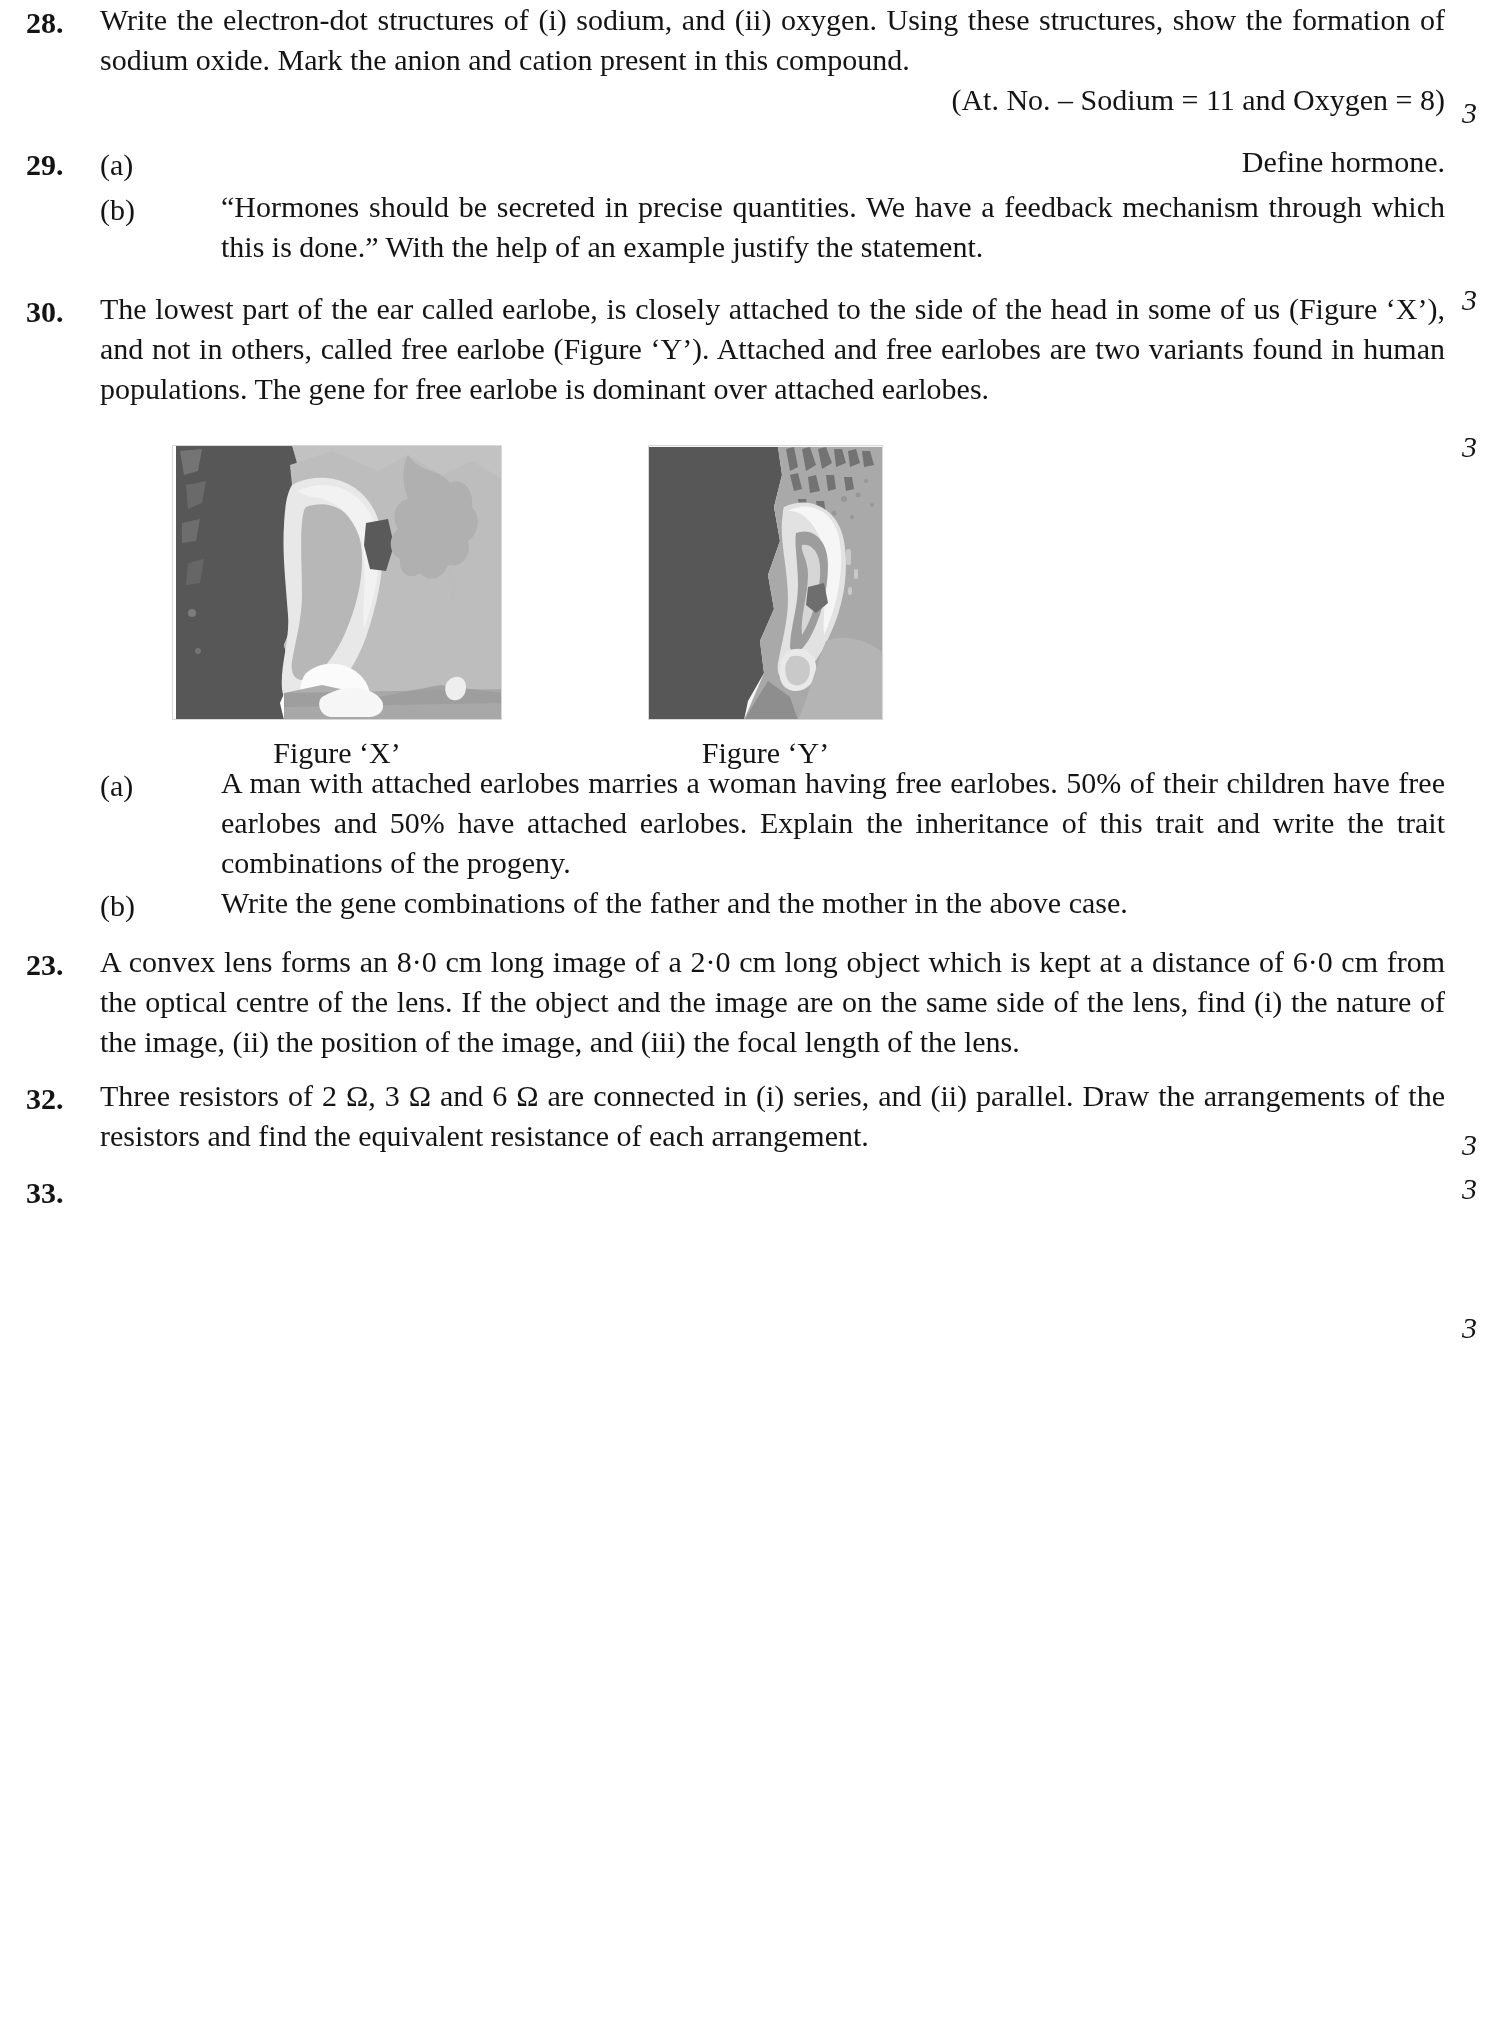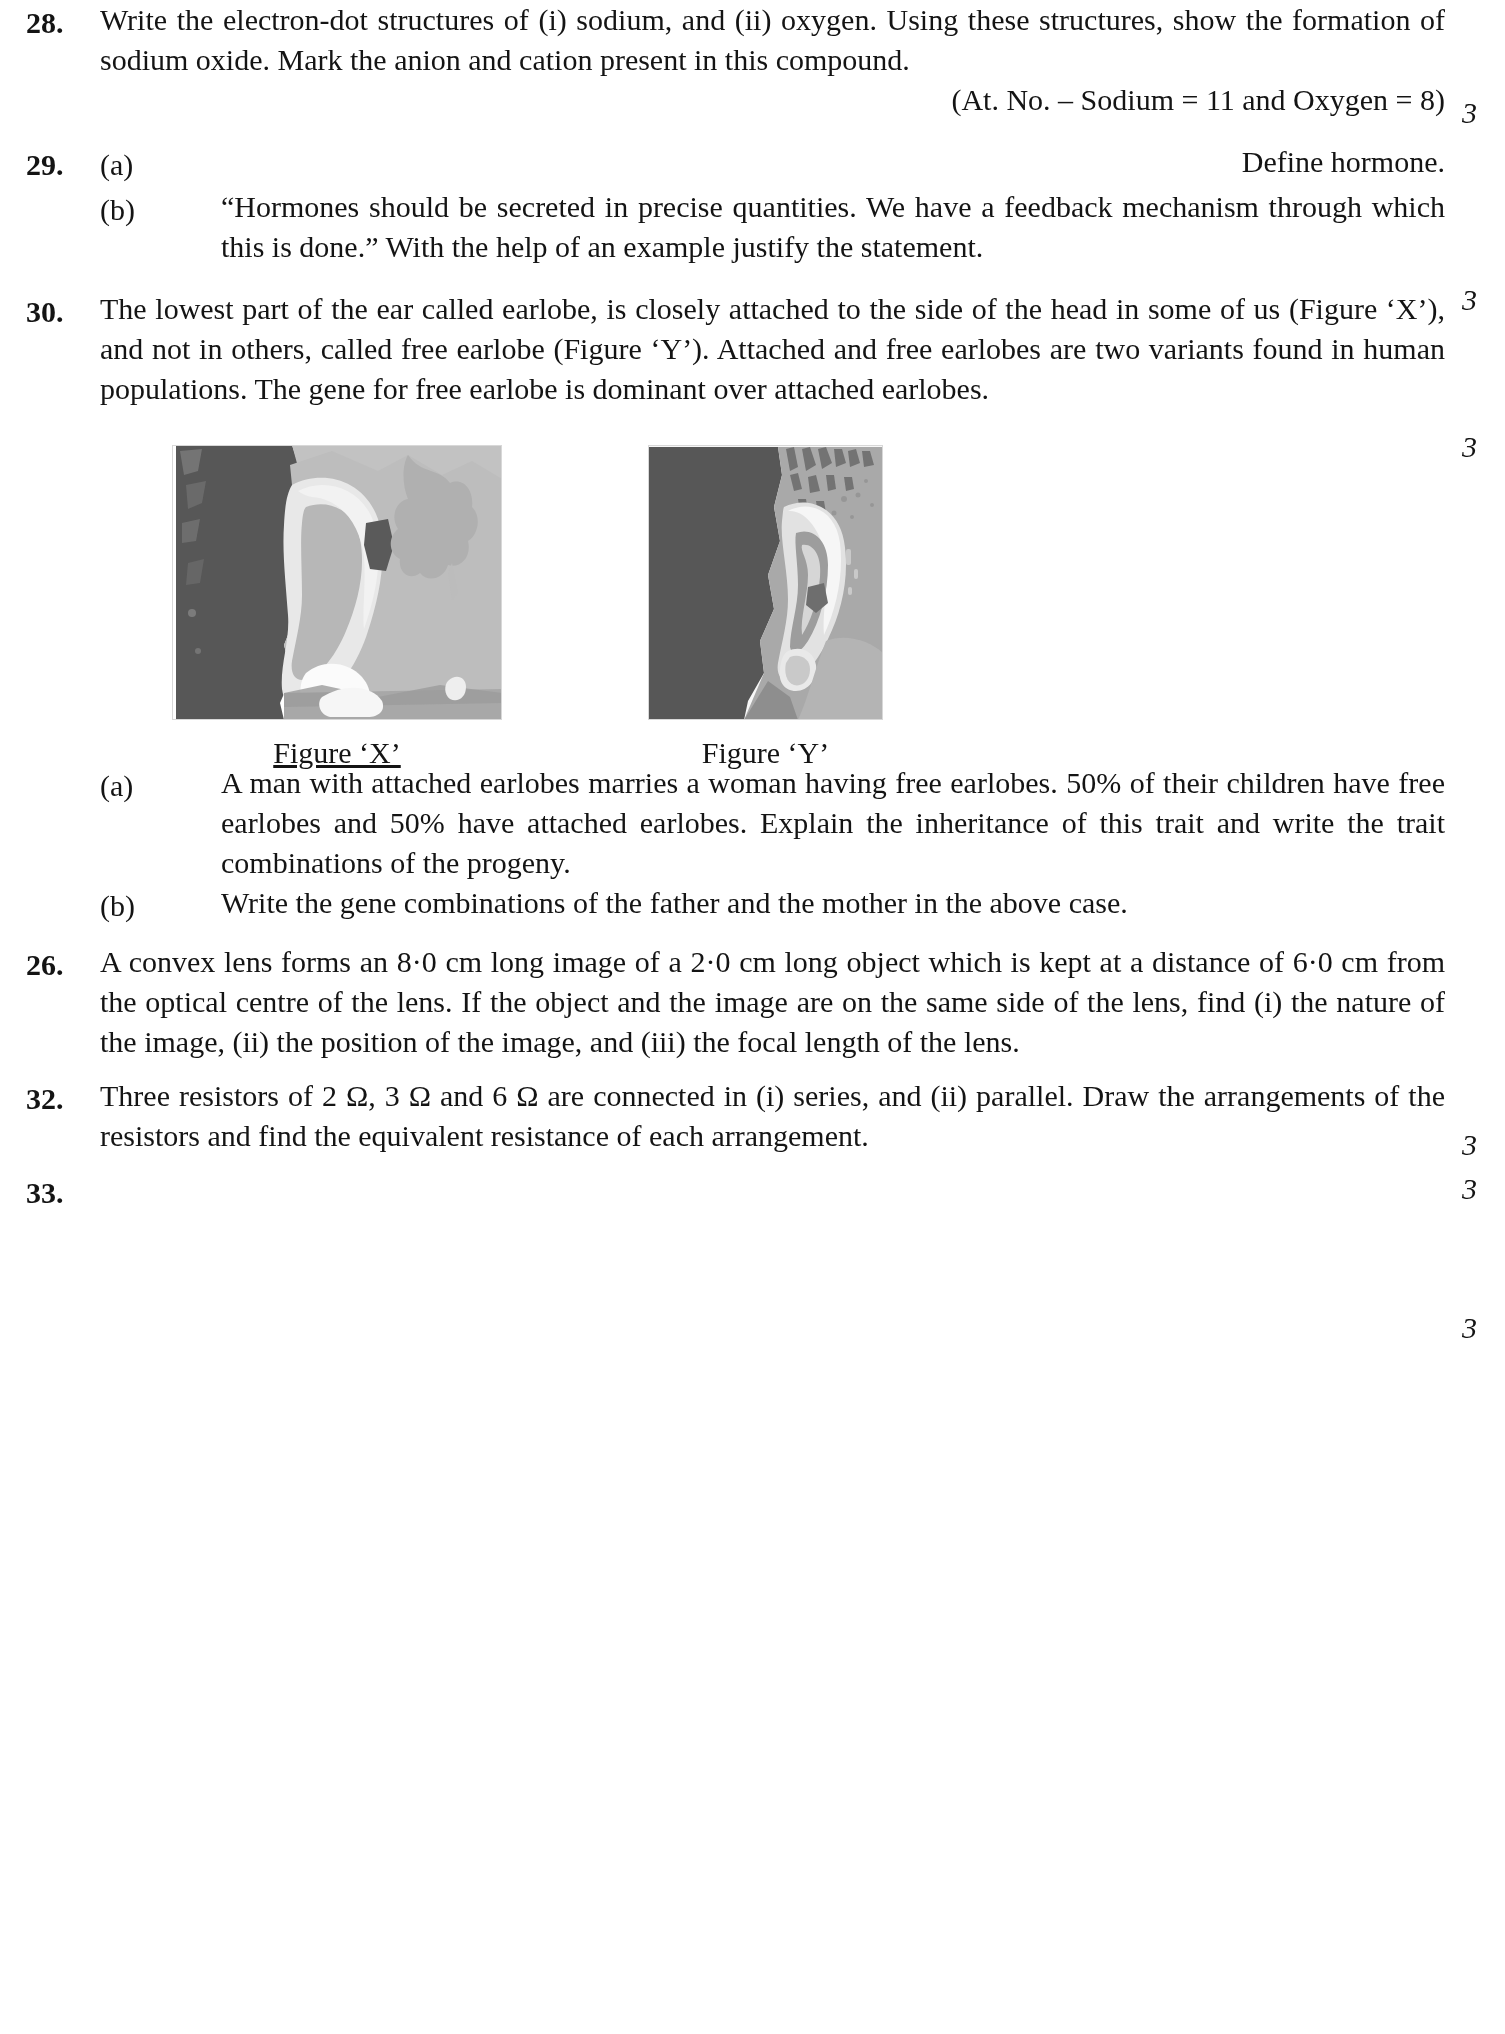--- a/index.html
+++ b/index.html
@@ -105,21 +105,21 @@
     position: relative;
     background: #ffffff;
   }
   .fig .cap {
     text-align: center;
     font-size: 30px;
     line-height: 45px;
     margin-top: 10px;
   }
 
-  #fig-x { left: 172px; text-decoration: underline; }
+  #fig-x { left: 172px; }
   #fig-y { left: 648px; }
 
   #fig-x .frame { width: 330px; height: 275px; }
   #fig-y .frame { width: 235px; height: 275px; }
 
   svg { display: block; }
 
   .space-sm { height: 14px; }
   .space-md { height: 22px; }
 </style>
@@ -291,21 +291,21 @@
         <div class="subtext">
             <p class="para">Write the gene combinations of the father and the mother in the above case.</p>
           </div>
       </div>
     </div>
   </div>
 
   <div class="space-sm"></div>
 
   <div class="q">
-    <div class="qnum">26.</div>
+    <div class="qnum">23.</div>
     <div class="qbody">
       <p class="para">A convex lens forms an 8·0 cm long image of a 2·0 cm long object which is kept at a distance of 6·0 cm from the optical centre of the lens. If the object and the image are on the same side of the lens, find (i) the nature of the image, (ii) the position of the image, and (iii) the focal length of the lens.</p>
     </div>
     <span class="marks" style="top:180px;">3</span>
   </div>
 
   <div class="space-sm"></div>
 
   <div class="q">
     <div class="qnum">32.</div>

